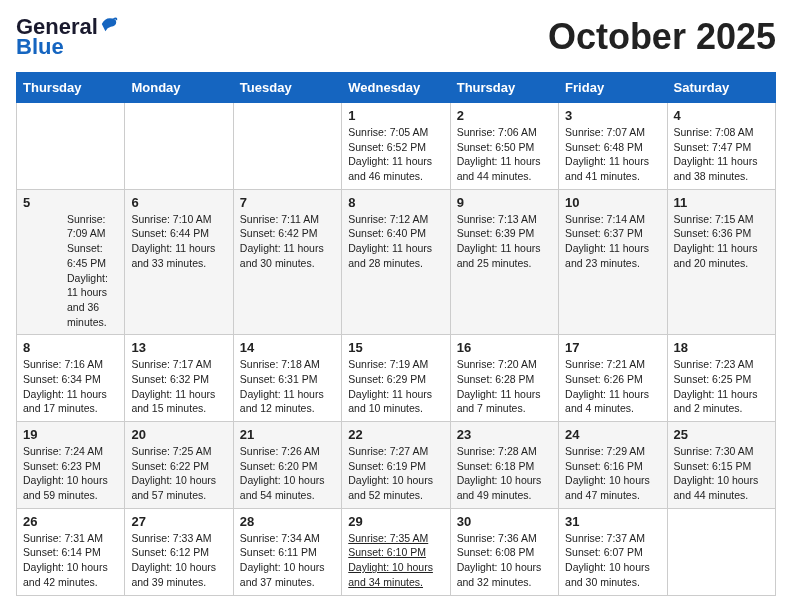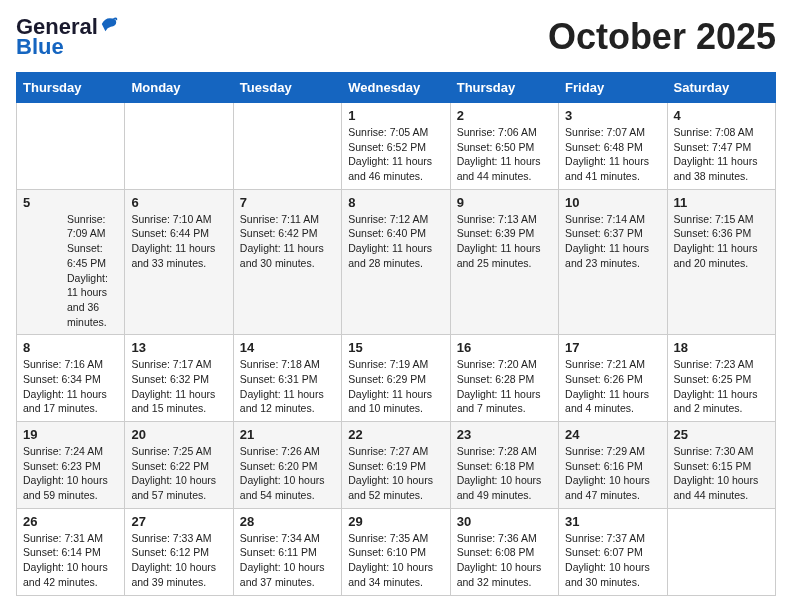--- a/index.html
+++ b/index.html
@@ -296,21 +296,21 @@
 Daylight: 10 hours and 39 minutes.</div>
         </td>
         <td>
           <span class="day-number">28</span>
           <div style="white-space: pre-line; font-size: 10.5px; line-height: 1.4;">Sunrise: 7:34 AM
 Sunset: 6:11 PM
 Daylight: 10 hours and 37 minutes.</div>
         </td>
         <td>
           <span class="day-number">29</span>
-          <div style="white-space: pre-line; font-size: 10.5px; line-height: 1.4;">Sunrise: 7:35 AM
+          <div style="white-space: pre-line; font-size: 10.5px; line-height: 1.4; text-decoration: underline;">Sunrise: 7:35 AM
 Sunset: 6:10 PM
 Daylight: 10 hours and 34 minutes.</div>
         </td>
         <td>
           <span class="day-number">30</span>
           <div style="white-space: pre-line; font-size: 10.5px; line-height: 1.4;">Sunrise: 7:36 AM
 Sunset: 6:08 PM
 Daylight: 10 hours and 32 minutes.</div>
         </td>
         <td>

